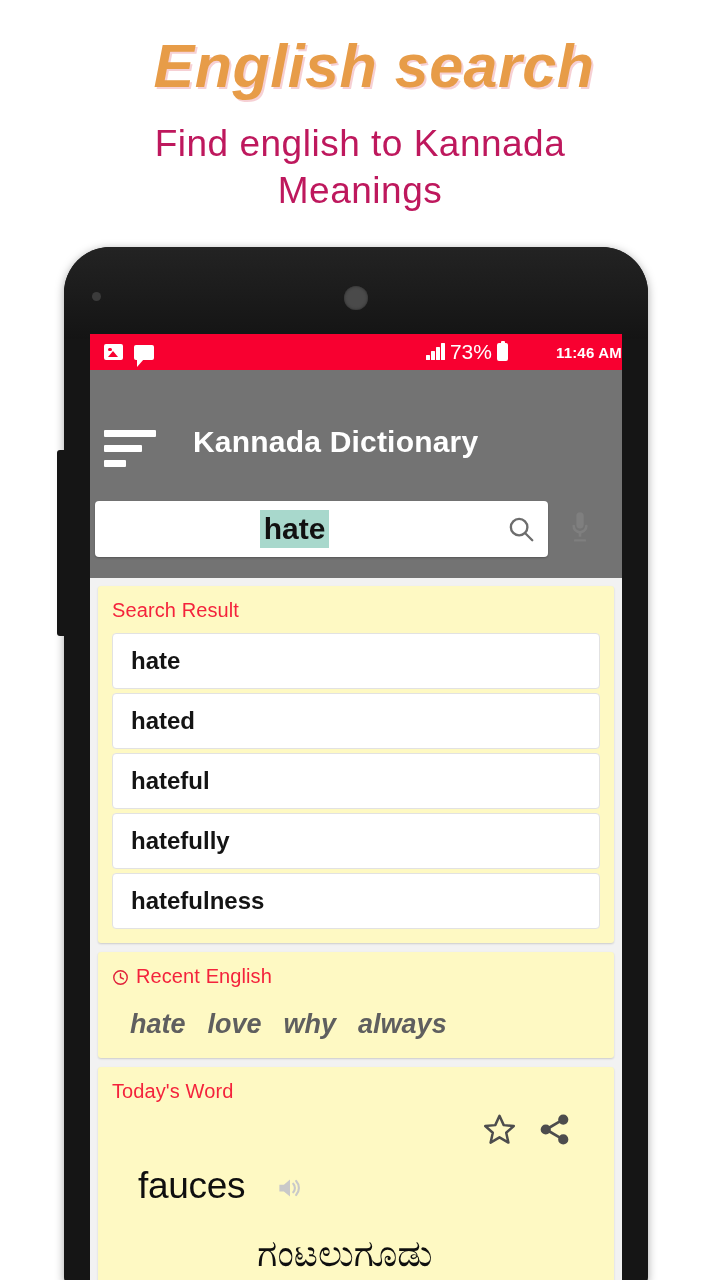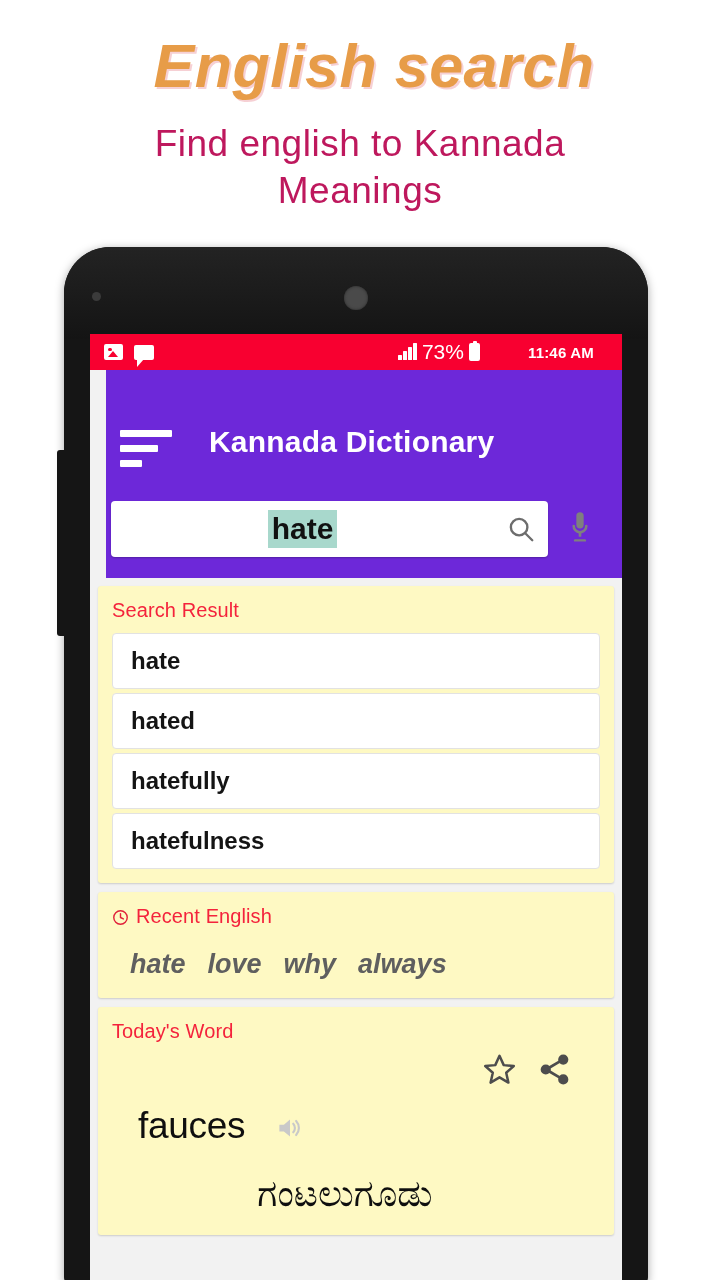--- a/index.html
+++ b/index.html
@@ -96,21 +96,21 @@
     overflow: hidden;
   }
 
   
   .status-bar {
     height: 36px;
     background: #f80030;
     display: flex;
     align-items: center;
     justify-content: space-between;
-    padding: 0 28px 0 14px;
+    padding: 0 0 0 14px;
     box-sizing: border-box;
     color: #ffffff;
   }
   .status-left { display: flex; align-items: center; gap: 11px; }
   .status-right { display: flex; align-items: center; gap: 5px; }
   .status-time { font-size: 15px; font-weight: 700; letter-spacing: 0.2px; margin-left: 43px; }
   .status-pct { font-size: 21px; font-weight: 500; }
 
   .ic-photo {
     width: 19px; height: 16px;
@@ -175,25 +175,24 @@
     content: "";
     position: absolute;
     left: 2.5px; top: -4px;
     width: 4px; height: 3px;
     background: #fff;
     border-radius: 1px;
   }
 
   
   .app-bar {
-    background: #6d28d9;
+    background: #737373;
     height: 208px;
     position: relative;
     box-sizing: border-box;
-    margin-left: 16px;
   }
   .hamburger {
     position: absolute;
     left: 14px; top: 60px;
     width: 52px;
   }
   .hamburger span {
     display: block;
     height: 7px;
     background: #fff;
@@ -403,20 +402,21 @@
 
   <div class="content">
 
     <div class="card">
       <div class="card-label">
         <span>Search Result</span>
       </div>
       <div>
         <div class="result-item">hate</div>
         <div class="result-item">hated</div>
+        <div class="result-item">hateful</div>
         <div class="result-item">hatefully</div>
         <div class="result-item">hatefulness</div>
       </div>
     </div>
 
     <div class="card">
       <div class="card-label">
         <span class="icon-clock">
           <svg width="17" height="17" viewBox="0 0 24 24" fill="none" stroke="#e0213a" stroke-width="2">
             <circle cx="12" cy="12" r="9.5"></circle>

